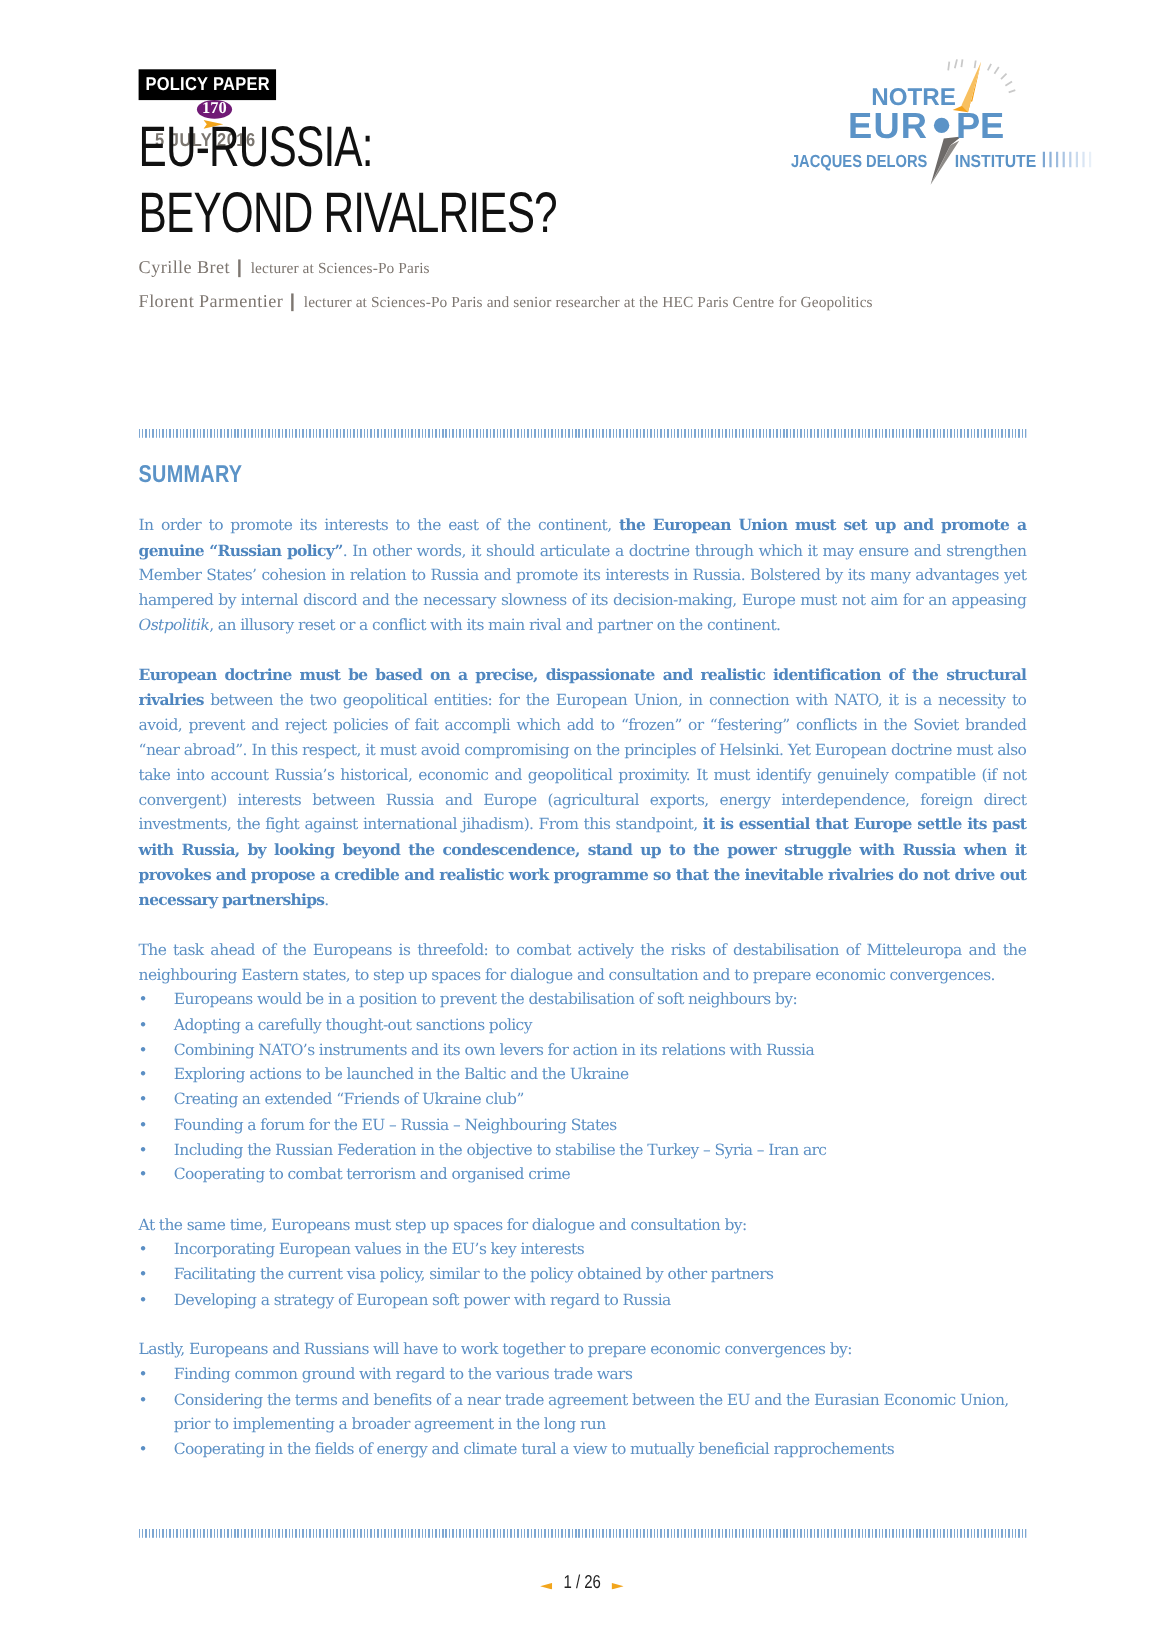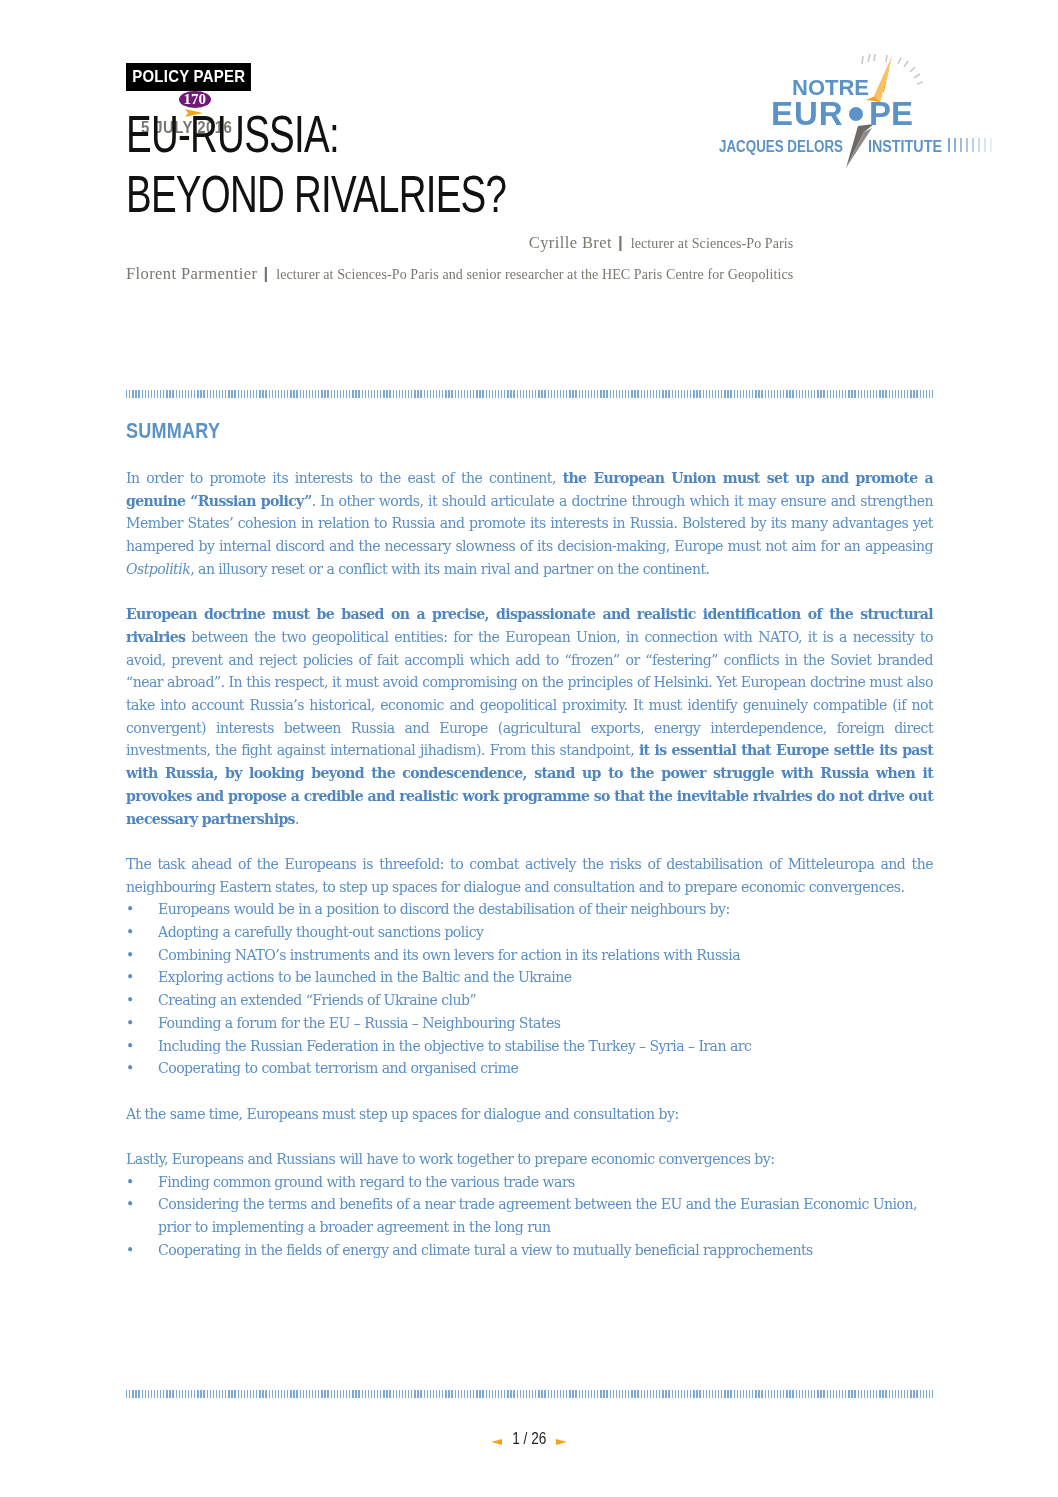--- a/index.html
+++ b/index.html
@@ -19,21 +19,21 @@
   .pp-date { margin-left: 6px; color: #7b7670; font-family: "Liberation Sans", sans-serif; font-weight: bold;
              font-size: 17px; letter-spacing: 0.5px; transform: scaleX(0.88); transform-origin: left center; }
 
   
   .title { position: absolute; left: 126px; top: 104px; color: #111; font-family: "Liberation Sans", sans-serif;
            font-size: 52px; line-height: 60px; letter-spacing: -1px; transform: scaleX(0.74); transform-origin: left top;
            white-space: nowrap; }
 
   
   .authors { position: absolute; left: 126px; top: 233px; }
-  .author { display: flex; align-items: baseline; height: 31px; color: #7d7670; white-space: nowrap; justify-content: flex-end; }
+  .author { display: flex; align-items: baseline; height: 31px; color: #7d7670; white-space: nowrap; }
   .author-name { font-family: "Liberation Serif", serif; font-size: 16.5px; letter-spacing: 0.4px; }
   .author-sep { font-family: "Liberation Sans", sans-serif; font-weight: bold; font-size: 17px; margin: 0 8px 0 6px; }
   .author-role { font-family: "Liberation Serif", serif; font-size: 14px; letter-spacing: 0.1px; }
 
   
   .logo { position: absolute; left: 716px; top: 52px; width: 282px; height: 118px; }
 
   
   .rule { position: absolute; left: 126px; width: 807px; height: 8px;
           background: repeating-linear-gradient(90deg, #7ea7d2 0 1.3px, transparent 1.3px 3.1px); }
@@ -131,31 +131,36 @@
 
 <div class="section-title">SUMMARY</div>
 
 <div class="body">
   <p><span>In order to promote its interests to the east of the continent, </span><b>the European Union must set up and promote a genuine “Russian policy”</b><span>. In other words, it should articulate a doctrine through which it may ensure and strengthen Member States’ cohesion in relation to Russia and promote its interests in Russia. Bolstered by its many advantages yet hampered by internal discord and the necessary slowness of its decision-making, Europe must not aim for an appeasing </span><i>Ostpolitik</i><span>, an illusory reset or a conflict with its main rival and partner on the continent.</span></p>
   <div class="gap"></div>
   <p><b>European doctrine must be based on a precise, dispassionate and realistic identification of the struc­tural rivalries</b><span> between the two geopolitical entities: for the European Union, in connection with NATO, it is a necessity to avoid, prevent and reject policies of fait accompli which add to “frozen” or “festering” conflicts in the Soviet branded “near abroad”. In this respect, it must avoid compromising on the principles of Helsinki. Yet European doctrine must also take into account Russia’s historical, economic and geopolitical proximity. It must identify genuinely compatible (if not convergent) interests between Russia and Europe (agricultural exports, energy interdependence, foreign direct investments, the fight against international jihadism). From this standpoint, </span><b>it is essential that Europe settle its past with Russia, by looking beyond the conde­scendence, stand up to the power struggle with Russia when it provokes and propose a credible and realistic work programme so that the inevitable rivalries do not drive out necessary partnerships</b><span>.</span></p>
   <div class="gap"></div>
   <p>The task ahead of the Europeans is threefold: to combat actively the risks of destabilisation of Mitteleuropa and the neighbouring Eastern states, to step up spaces for dialogue and consultation and to prepare economic convergences.</p>
   <ul class="bul">
-    <li>Europeans would be in a position to discord the destabilisation of their neighbours by:</li>
+    <li>Europeans would be in a position to prevent the destabilisation of soft neighbours by:</li>
     <li>Adopting a carefully thought-out sanctions policy</li>
     <li>Combining NATO’s instruments and its own levers for action in its relations with Russia</li>
     <li>Exploring actions to be launched in the Baltic and the Ukraine</li>
     <li>Creating an extended “Friends of Ukraine club”</li>
     <li>Founding a forum for the EU – Russia – Neighbouring States</li>
     <li>Including the Russian Federation in the objective to stabilise the Turkey – Syria – Iran arc</li>
     <li>Cooperating to combat terrorism and organised crime</li>
   </ul>
   <div class="gap"></div>
   <p>At the same time, Europeans must step up spaces for dialogue and consultation by:</p>
+  <ul class="bul">
+    <li>Incorporating European values in the EU’s key interests</li>
+    <li>Facilitating the current visa policy, similar to the policy obtained by other partners</li>
+    <li>Developing a strategy of European soft power with regard to Russia</li>
+  </ul>
   <div class="gap"></div>
   <p>Lastly, Europeans and Russians will have to work together to prepare economic convergences by:</p>
   <ul class="bul">
     <li>Finding common ground with regard to the various trade wars</li>
     <li>Considering the terms and benefits of a near trade agreement between the EU and the Eurasian Economic Union, prior to implementing a broader agreement in the long run</li>
     <li>Cooperating in the fields of energy and climate tural a view to mutually beneficial rapprochements</li>
   </ul>
 </div>
 
 <div class="rule" style="top:1390px;"></div>

